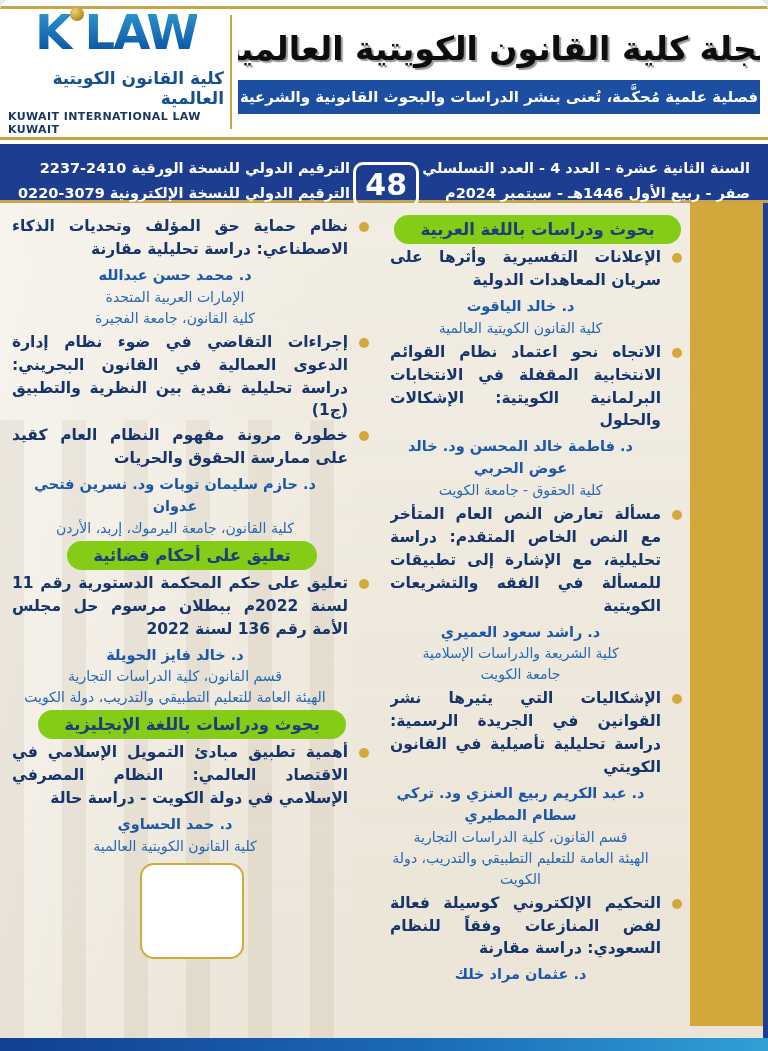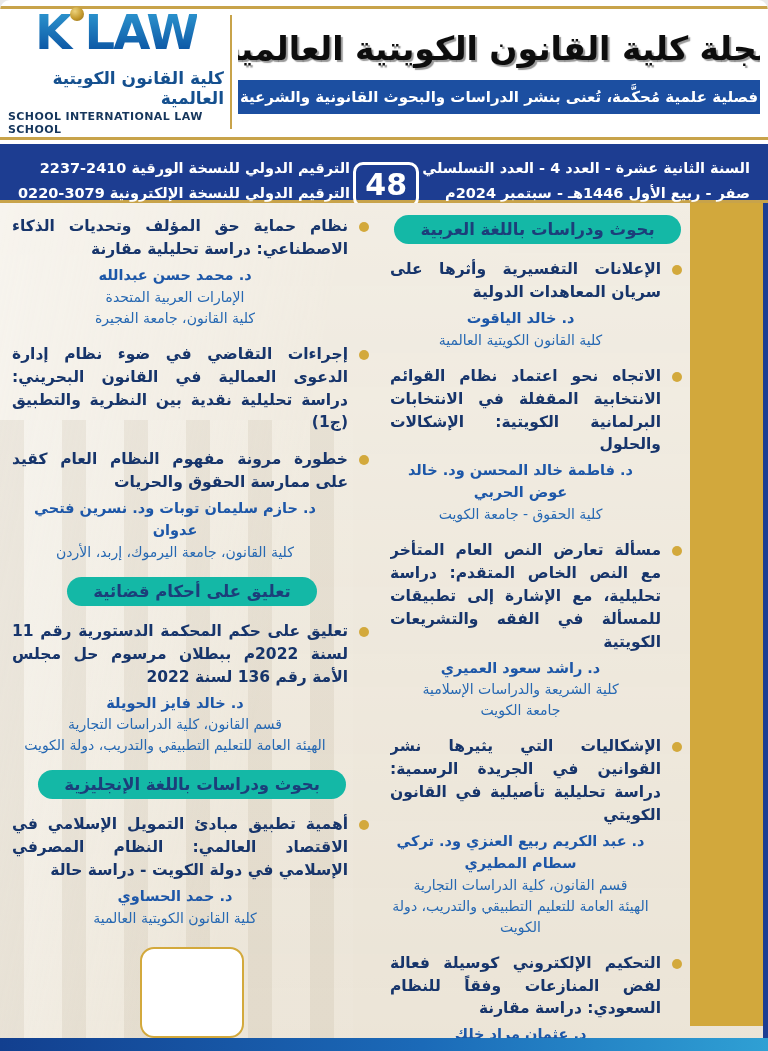--- a/index.html
+++ b/index.html
@@ -72,25 +72,25 @@
   .bg-columns {
     position:absolute; left:0; top:26%; width:46%; bottom:0; opacity:.35;
     background:repeating-linear-gradient(90deg, rgba(150,133,101,.30) 0 24px, rgba(255,255,255,.12) 24px 62px);
   }
   .gold-strip { position:absolute; top:0; right:5px; width:73px; height:calc(100% - 12px); background:#d2a83c; }
   .right-edge { position:absolute; top:0; right:0; width:5px; height:100%; background:#1d3e92; }
   .columns {
     position:relative; display:flex; direction:rtl; gap:18px;
     padding:12px 83px 0 12px; height:100%;
   }
-  .col { display:flex; flex-direction:column; gap:14px; overflow:hidden; }
+  .col { display:flex; flex-direction:column; gap:2px; overflow:hidden; }
   .col-right { width:295px; }
   .col-left { flex:1; }
   .badge {
-    align-self:center; background:#14b8a6; color:#1c3e7a;
+    align-self:center; background:#84cc16; color:#1c3e7a;
     font-size:16.5px; font-weight:bold; padding:5px 26px; border-radius:17px;
     white-space:nowrap;
   }
   .article { position:relative; padding-right:24px; }
   .bullet {
     position:absolute; right:3px; top:7px; width:10px; height:10px;
     border-radius:50%; background:#d3a93c;
   }
   .a-title {
     font-size:15.5px; font-weight:bold; color:#17356b; line-height:1.48;
@@ -121,21 +121,21 @@
 
   <header class="header">
     <div class="logo-box">
       <div class="wordmark">
         <span>K</span>
           <span class="wm-i"><span class="gold-dot"></span><span>ı</span></span>
           <span>LAW</span>
       </div>
       <div class="logo-rule"></div>
       <div class="logo-ar">كلية القانون الكويتية العالمية</div>
-      <div class="logo-en">SCHOOL INTERNATIONAL LAW SCHOOL</div>
+      <div class="logo-en">KUWAIT INTERNATIONAL LAW KUWAIT</div>
     </div>
     <div class="header-divider"></div>
     <div class="title-block">
       <h1 class="journal-title">مجلة كلية القانون الكويتية العالمية</h1>
       <div class="journal-subtitle">فصلية علمية مُحكَّمة، تُعنى بنشر الدراسات والبحوث القانونية والشرعية</div>
     </div>
   </header>
 
   <div class="header-rule"></div>
 

